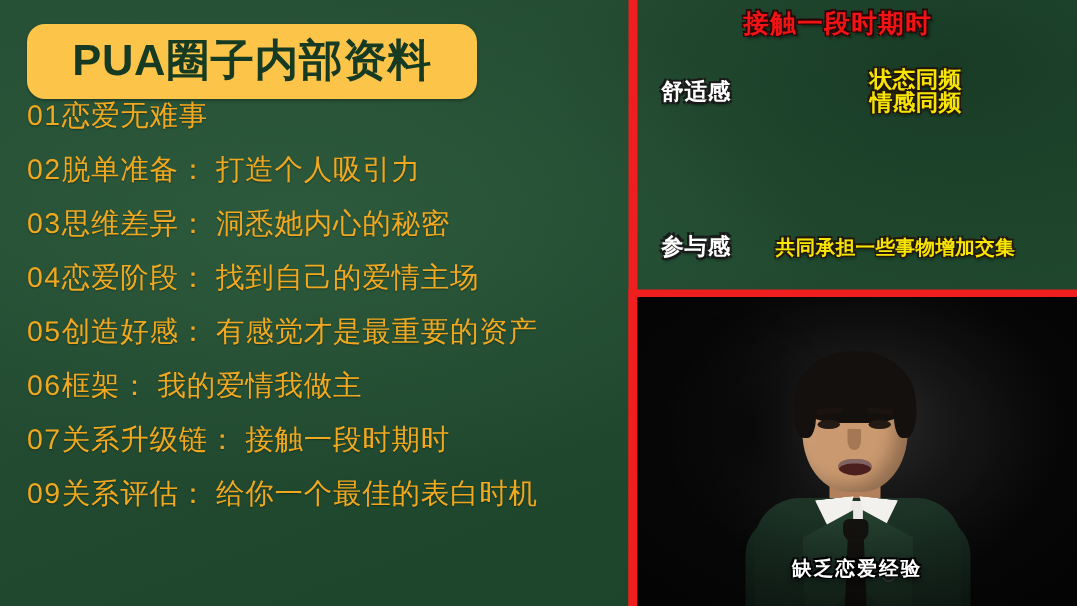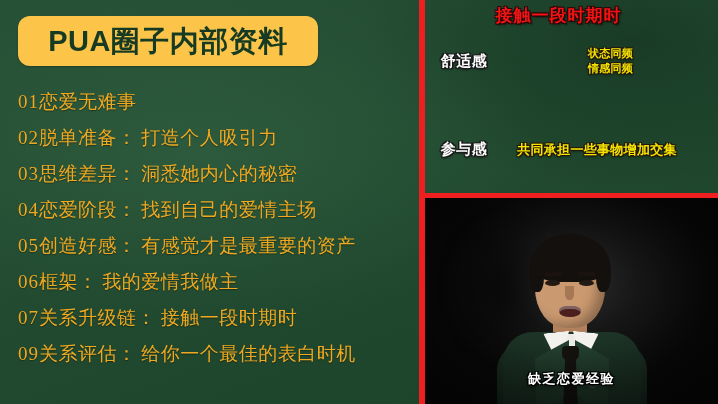--- a/index.html
+++ b/index.html
@@ -41,23 +41,22 @@
   }
   #title-badge-text{
     font-size:29px;
     font-weight:bold;
     color:#173a22;
     letter-spacing:.5px;
     white-space:nowrap;
     line-height:1;
   }
   #outline-list{
-    position:absolute;left:18px;top:84px;
+    position:absolute;left:18px;top:60px;
     width:400px;
-    font-family:Liberation Serif, serif;
   }
   .outline-item{
     font-size:19px;
     line-height:36px;
     color:#f0a820;
     white-space:nowrap;
     letter-spacing:.5px;
     text-shadow:0 1px 1px rgba(0,0,0,.35);
   }
   .outline-num{letter-spacing:1px;}
@@ -99,33 +98,33 @@
     text-shadow:
       1.4px 1.4px 0 #1a1a1a, -1.4px 1.4px 0 #1a1a1a,
       1.4px -1.4px 0 #1a1a1a, -1.4px -1.4px 0 #1a1a1a,
       0 2px 2px rgba(0,0,0,.6);
   }
   .note-lines{
     flex:1;
     text-align:center;
   }
   .note-line{
-    font-size:11px;font-weight:bold;
+    font-size:15px;font-weight:bold;
     color:#f7e400;
     line-height:15px;
     letter-spacing:.3px;
     white-space:nowrap;
     text-shadow:
       1.2px 1.2px 0 #23170a, -1.2px 1.2px 0 #23170a,
       1.2px -1.2px 0 #23170a, -1.2px -1.2px 0 #23170a,
       0 2px 2px rgba(0,0,0,.45);
   }
   #note-row-comfort{left:0;top:46px;width:293px;}
   #note-row-safety{left:0;top:92px;width:293px;}
-  #note-row-participation{left:0;top:140px;width:266px;}
+  #note-row-participation{left:0;top:155px;width:266px;}
   #note-row-participation .note-line{font-size:13px;}
 
   
   #video-panel{
     position:absolute;left:419px;top:193px;
     width:299px;height:211px;
     background:#ef1f1f;
     box-sizing:border-box;
     padding:5px 0 0 6px;
   }

